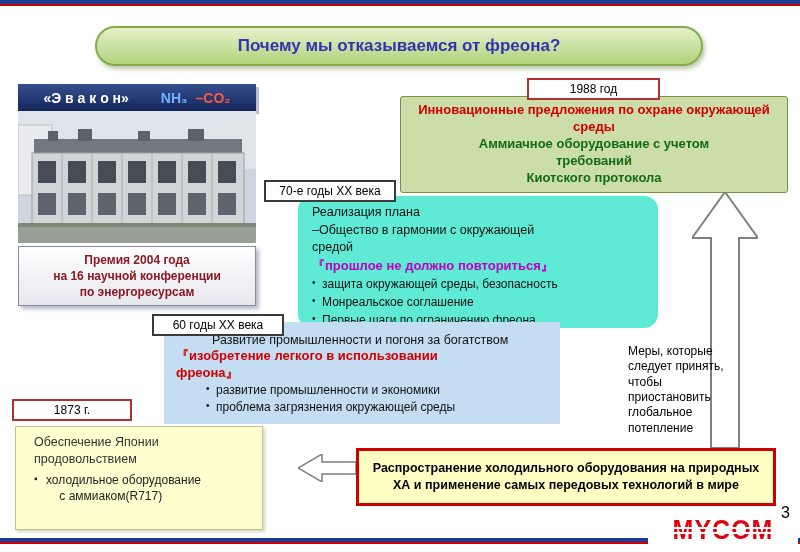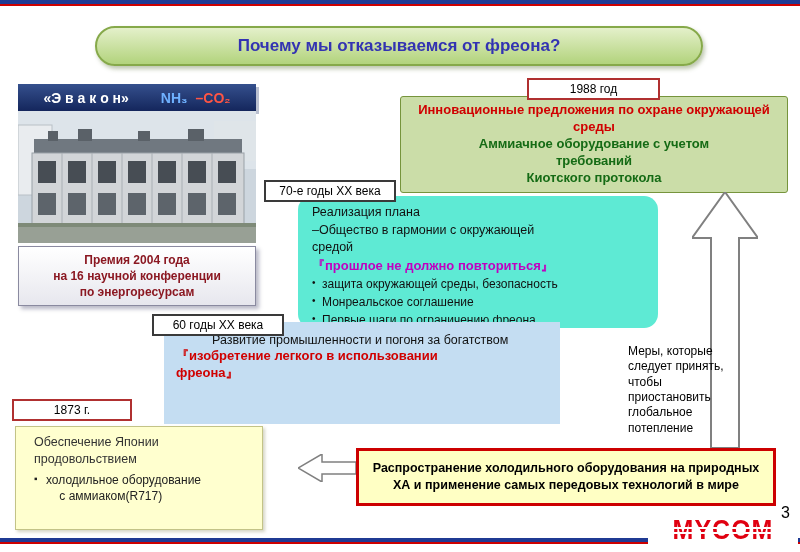--- a/index.html
+++ b/index.html
@@ -214,20 +214,24 @@
       <li><span>защита окружающей среды, безопасность</span></li>
       <li><span>Монреальское соглашение</span></li>
       <li><span>Первые шаги по ограничению фреона</span></li>
     </ul>
   </div>
 
   <div class="abs box60">
     <div class="l1">Развитие промышленности и погоня за богатством</div>
     <div class="quote pre">『изобретение легкого в использовании
 фреона』</div>
+    <ul class="bullets">
+      <li><span>развитие промышленности и экономики</span></li>
+      <li><span>проблема загрязнения окружающей среды</span></li>
+    </ul>
   </div>
 
   <div class="abs japan">
     <div class="head">Обеспечение Японии продовольствием</div>
     <ul class="sq-bullets">
       <li><span class="prew">холодильное оборудование
     с аммиаком(R717)</span></li>
     </ul>
   </div>
 

